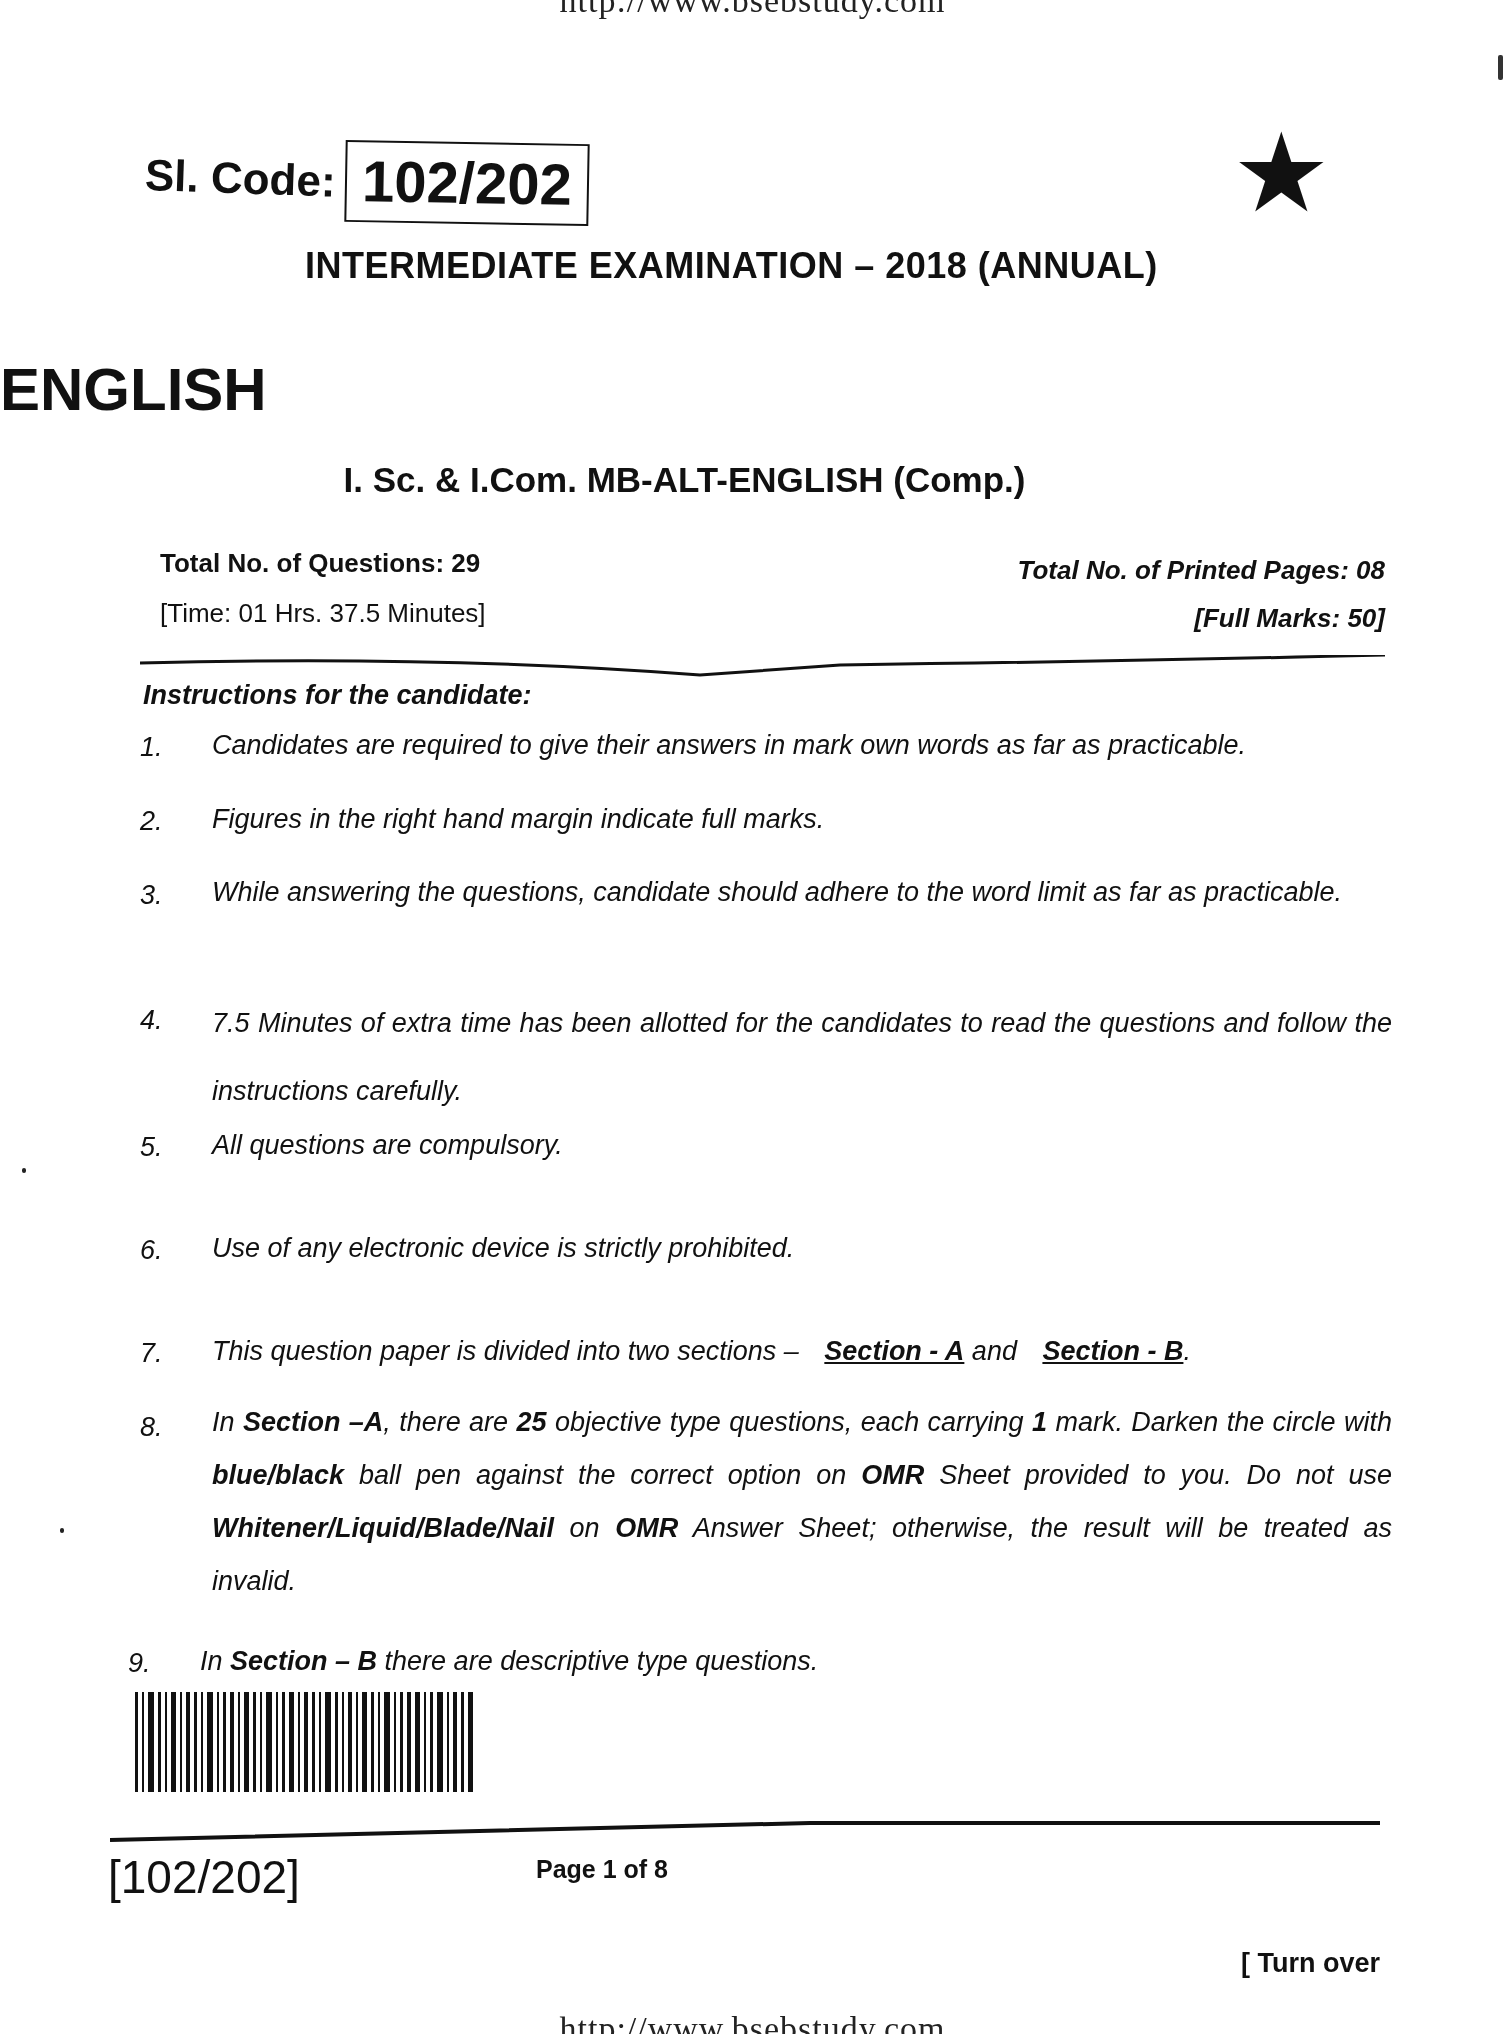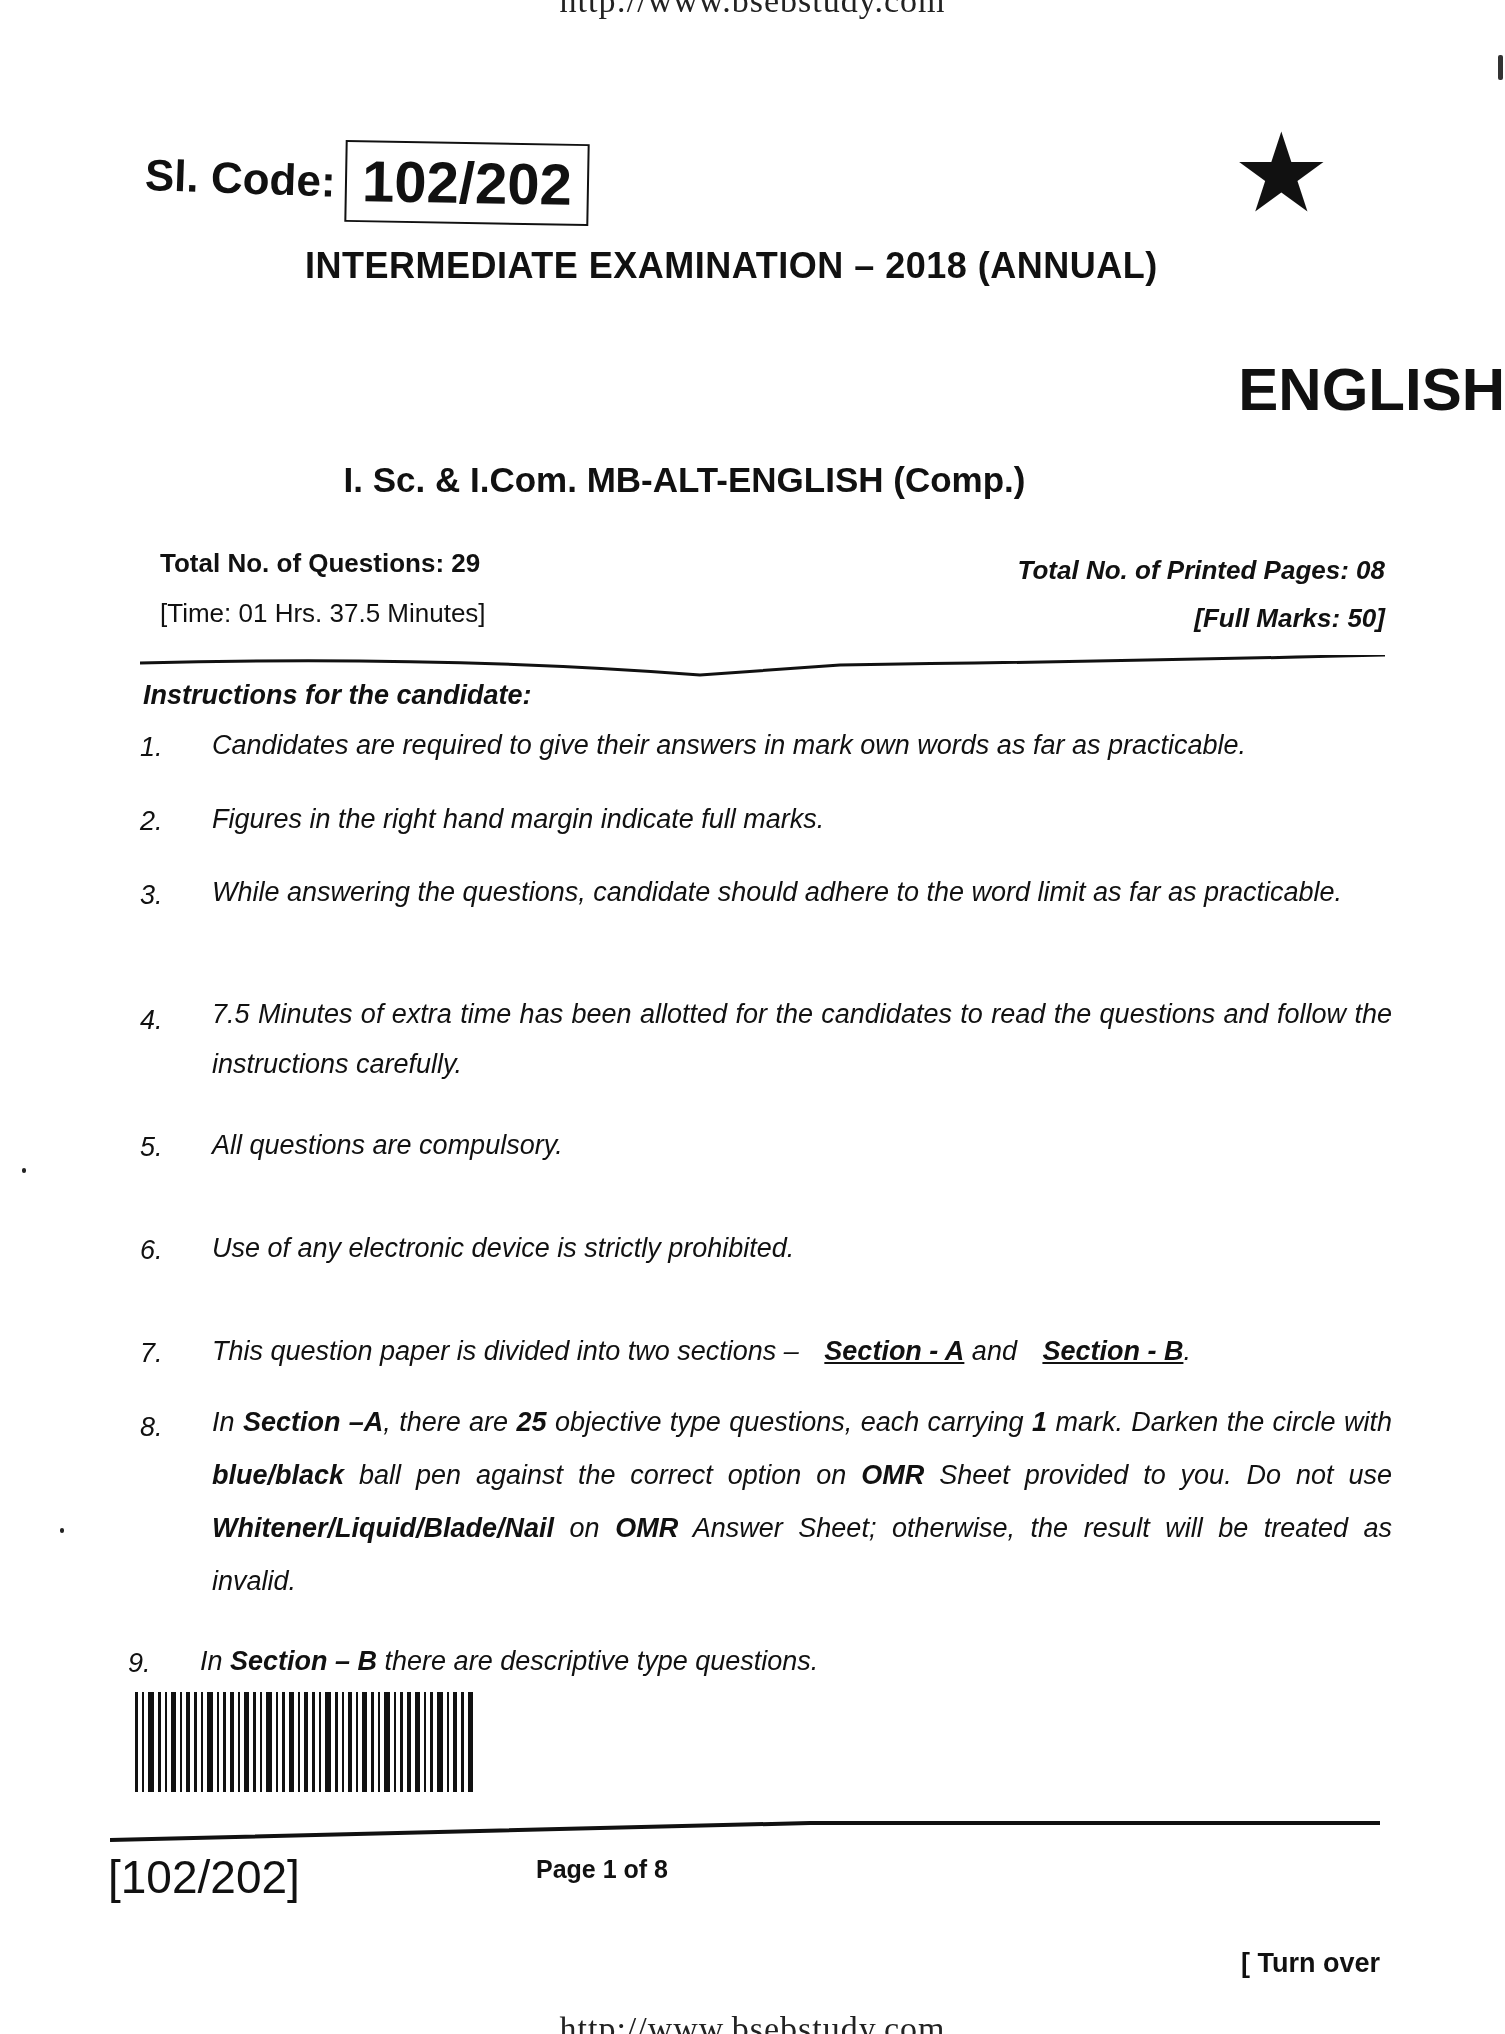--- a/index.html
+++ b/index.html
@@ -16,21 +16,21 @@
   .url-top { top:-18px; }
   .url-bottom { top:2010px; }
   .slcode-label { left:145px; top:150px; font-size:44px; font-weight:bold; transform:rotate(2deg); transform-origin:left; }
   .slcode-box {
     left:345px; top:142px; width:240px; height:78px; border:2px solid #111;
     font-size:58px; font-weight:bold; text-align:center; line-height:78px;
     transform:rotate(1deg);
   }
   .star { left:1232px; top:118px; font-size:110px; line-height:1; }
   .exam-title { left:305px; top:245px; font-size:36px; font-weight:bold; letter-spacing:0.5px; white-space:nowrap; }
-  .subject { left:0; width:1505px; text-align:right; top:355px; font-size:60px; font-weight:bold; }
+  .subject { left:0; width:1505px; text-align:left; top:355px; font-size:60px; font-weight:bold; }
   .subtitle { left:0; width:1369px; text-align:center; top:460px; font-size:35px; font-weight:bold; }
   .meta-left { left:142px; font-size:26px; font-weight:bold;margin-left:18px; }
   .meta-right { right:120px; text-align:right; font-size:26px; font-weight:bold; font-style:italic; }
   .divider-svg { left:140px; top:655px; }
   .instr-heading { left:143px; top:680px; font-size:27px; font-weight:bold; font-style:italic; }
   .item { left:140px; width:1250px; font-size:27px; font-style:italic; }
   .item .num { position:absolute; left:0; top:0; width:60px; font-style:italic; }
   .item .txt { position:absolute; left:72px; width:1180px; line-height:58px; top:-16px; text-align:justify; }
   .item b { font-weight:bold; }
   .item u { text-decoration:underline; font-weight:bold;margin-left:18px; }
@@ -72,21 +72,21 @@
 <div class="abs item" style="top:806px;">
   <span class="num">2.</span>
   <span class="txt">Figures in the right hand margin indicate full marks.</span>
 </div>
 <div class="abs item" style="top:880px;">
   <span class="num">3.</span>
   <span class="txt" style="line-height:56px;">While answering the questions, candidate should adhere to the word limit as far as practicable.</span>
 </div>
 <div class="abs item" style="top:1005px;">
   <span class="num">4.</span>
-  <span class="txt" style="line-height:50px;">7.5 Minutes of extra time has been allotted for the candidates to read the questions and follow the instructions carefully.</span>
+  <span class="txt" style="line-height:68px;">7.5 Minutes of extra time has been allotted for the candidates to read the questions and follow the instructions carefully.</span>
 </div>
 <div class="abs item" style="top:1132px;">
   <span class="num">5.</span>
   <span class="txt">All questions are compulsory.</span>
 </div>
 <div class="abs item" style="top:1235px;">
   <span class="num">6.</span>
   <span class="txt">Use of any electronic device is strictly prohibited.</span>
 </div>
 <div class="abs item" style="top:1338px;">

